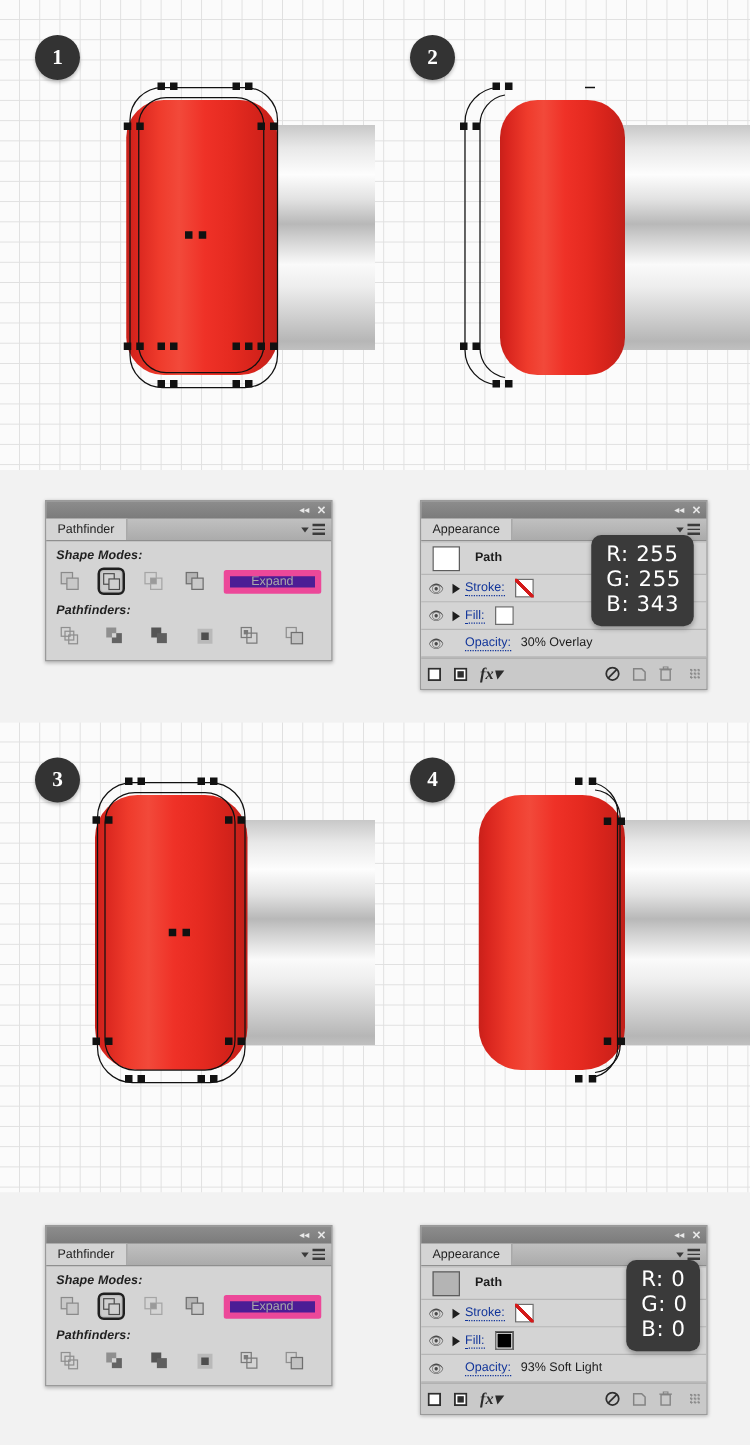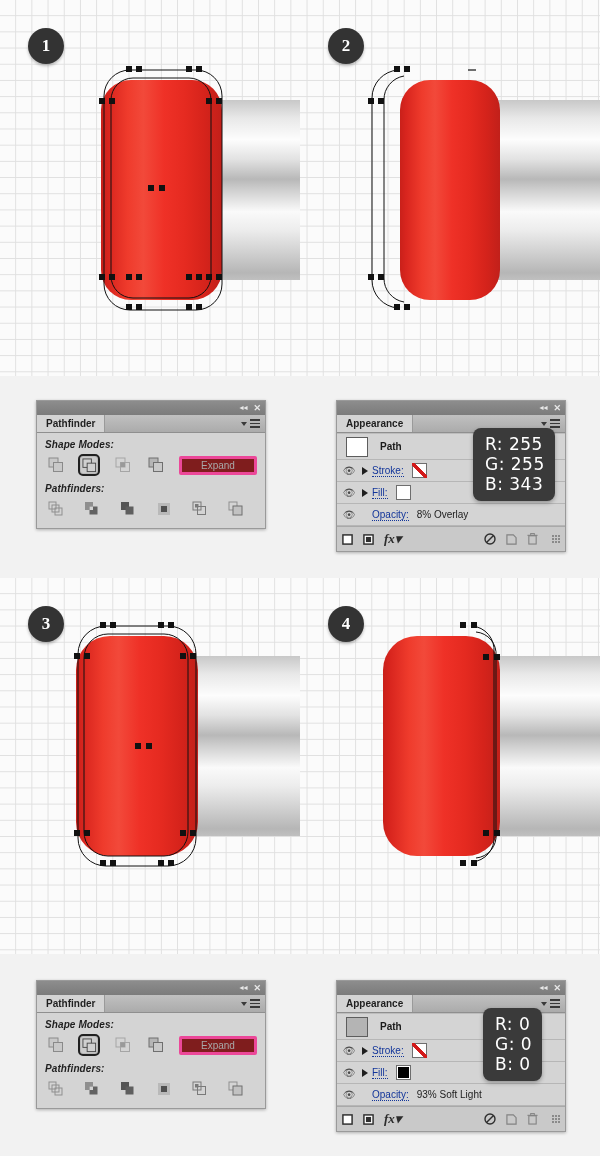--- a/index.html
+++ b/index.html
@@ -86,21 +86,21 @@
   .tb-ico.x { font-size: 9px; font-weight: bold; }
 
   .panel-tabbar {
     height: 18px; display: flex; align-items: stretch;
     background: linear-gradient(to bottom,#c0c0c0,#ababab);
     border-bottom: 1px solid #8f8f8f;
   }
   .tab {
     background: #d4d4d4; padding: 0 9px;
     display:flex; align-items:center;
-    font-size: 10px; font-weight: bold; color:#1f1f1f;
+    font-size: 10px; font-weight: normal; color:#1f1f1f;
     border-right: 1px solid #9a9a9a;
     text-align: center;
   }
   .tab-rest { flex:1; display:flex; align-items:center; justify-content:flex-end; padding-right:5px; gap:3px;}
   .menu-tri { width:0;height:0;border-left:3px solid transparent;border-right:3px solid transparent;border-top:4px solid #3a3a3a; }
   .menu-lines { display:flex; flex-direction:column; gap:2px; }
   .menu-lines i { display:block; width:10px; height:1.5px; background:#3a3a3a; }
 
   
   .pf-body { padding: 6px 8px 8px 8px; }
@@ -113,22 +113,22 @@
     position: relative;
   }
   .pf-btn.sel {
     border: 2px solid #202020; border-radius: 5px;
     box-shadow: inset 0 0 0 1px #b9b9b9;
     background: #cbcbcb;
   }
   .expand-btn {
     margin-left: auto;
     width: 80px; height: 19px;
-    border: 3px solid #ec4899; border-radius: 2px;
-    background: #7f1d1d;
+    border: 5px solid #ec4899; border-radius: 2px;
+    background: #4c1d95;
     color: #a8a8a8; font-size: 10px;
     display:flex; align-items:center; justify-content:center;
   }
   .pf-row.finders { gap: 14px; margin-bottom: 0; }
 
   
   .ap-list { background:#d4d4d4; border-top:1px solid #bdbdbd; }
   .ap-row {
     height: 22px; display:flex; align-items:center;
     border-bottom: 1px solid #b6b6b6;
@@ -397,21 +397,21 @@
       <div class="ap-row">
         <span class="eye">👁</span>
         <span class="disc"><i></i></span>
         <span class="ap-key">Fill:</span>
         <span class="swatch white"></span>
       </div>
       <div class="ap-row">
         <span class="eye">👁</span>
         <span class="disc"></span>
         <span class="ap-key">Opacity:</span>
-        <span class="ap-val">8% Overlay</span>
+        <span class="ap-val">30% Overlay</span>
       </div>
     </div>
     <div class="ap-footer">
       <span class="ft-ico">
         <svg width="11" height="11" viewBox="0 0 12 12">
             <rect x="1" y="1" width="10" height="10" fill="#fff" stroke="#2f2f2f" stroke-width="1.6"></rect>
           </svg>
       </span>
       <span class="ft-ico">
         <svg width="11" height="11" viewBox="0 0 12 12">
@@ -671,20 +671,20 @@
       </span>
       <span class="ft-ico ft-dim">
         <svg width="11" height="12" viewBox="0 0 12 13">
             <rect x="2" y="3" width="8" height="9" fill="none" stroke="#2f2f2f" stroke-width="1.2"></rect>
             <line x1="0.5" y1="2.5" x2="11.5" y2="2.5" stroke="#2f2f2f" stroke-width="1.2"></line>
             <rect x="4" y="0.5" width="4" height="2" fill="none" stroke="#2f2f2f" stroke-width="1"></rect>
           </svg>
       </span>
       <span class="grip"></span>
     </div>
-    <div class="rgb-tip" style="left:146px; top:27px;">
+    <div class="rgb-tip" style="left:164px; top:27px;">
       <div>R: 0</div>
       <div>G: 0</div>
       <div>B: 0</div>
     </div>
   </div>
 
 </div>
 
 </body></html>

